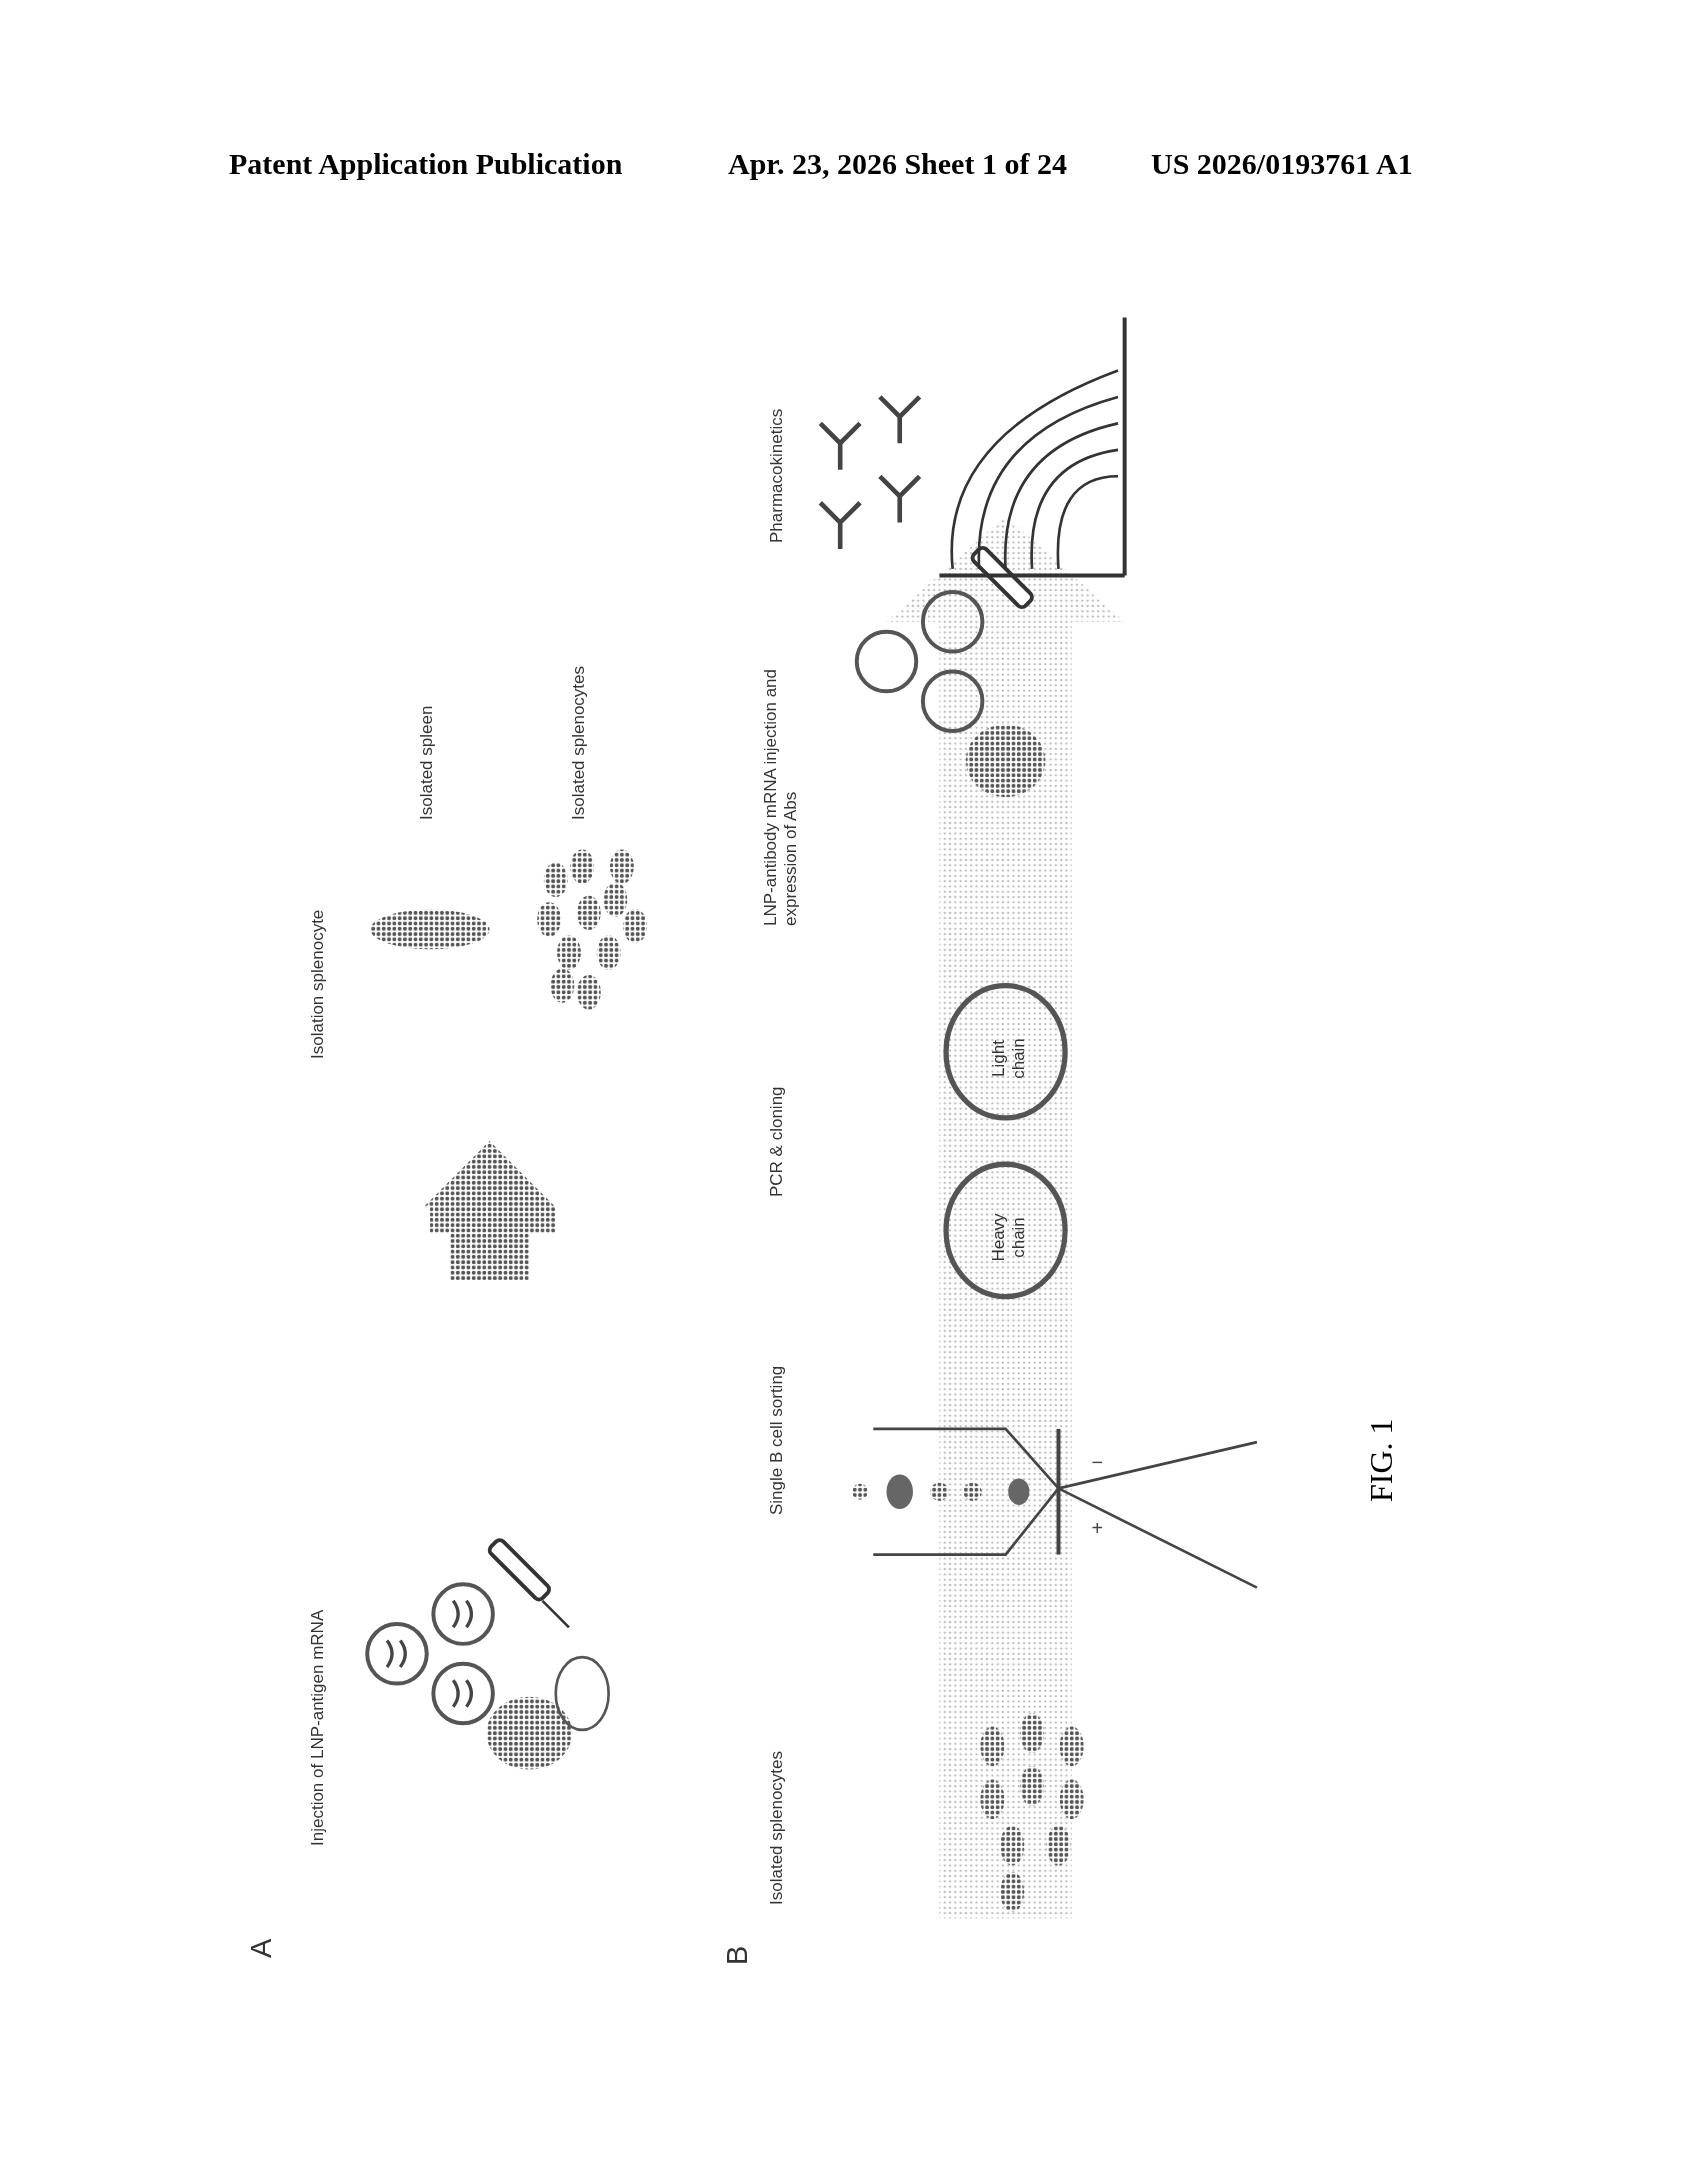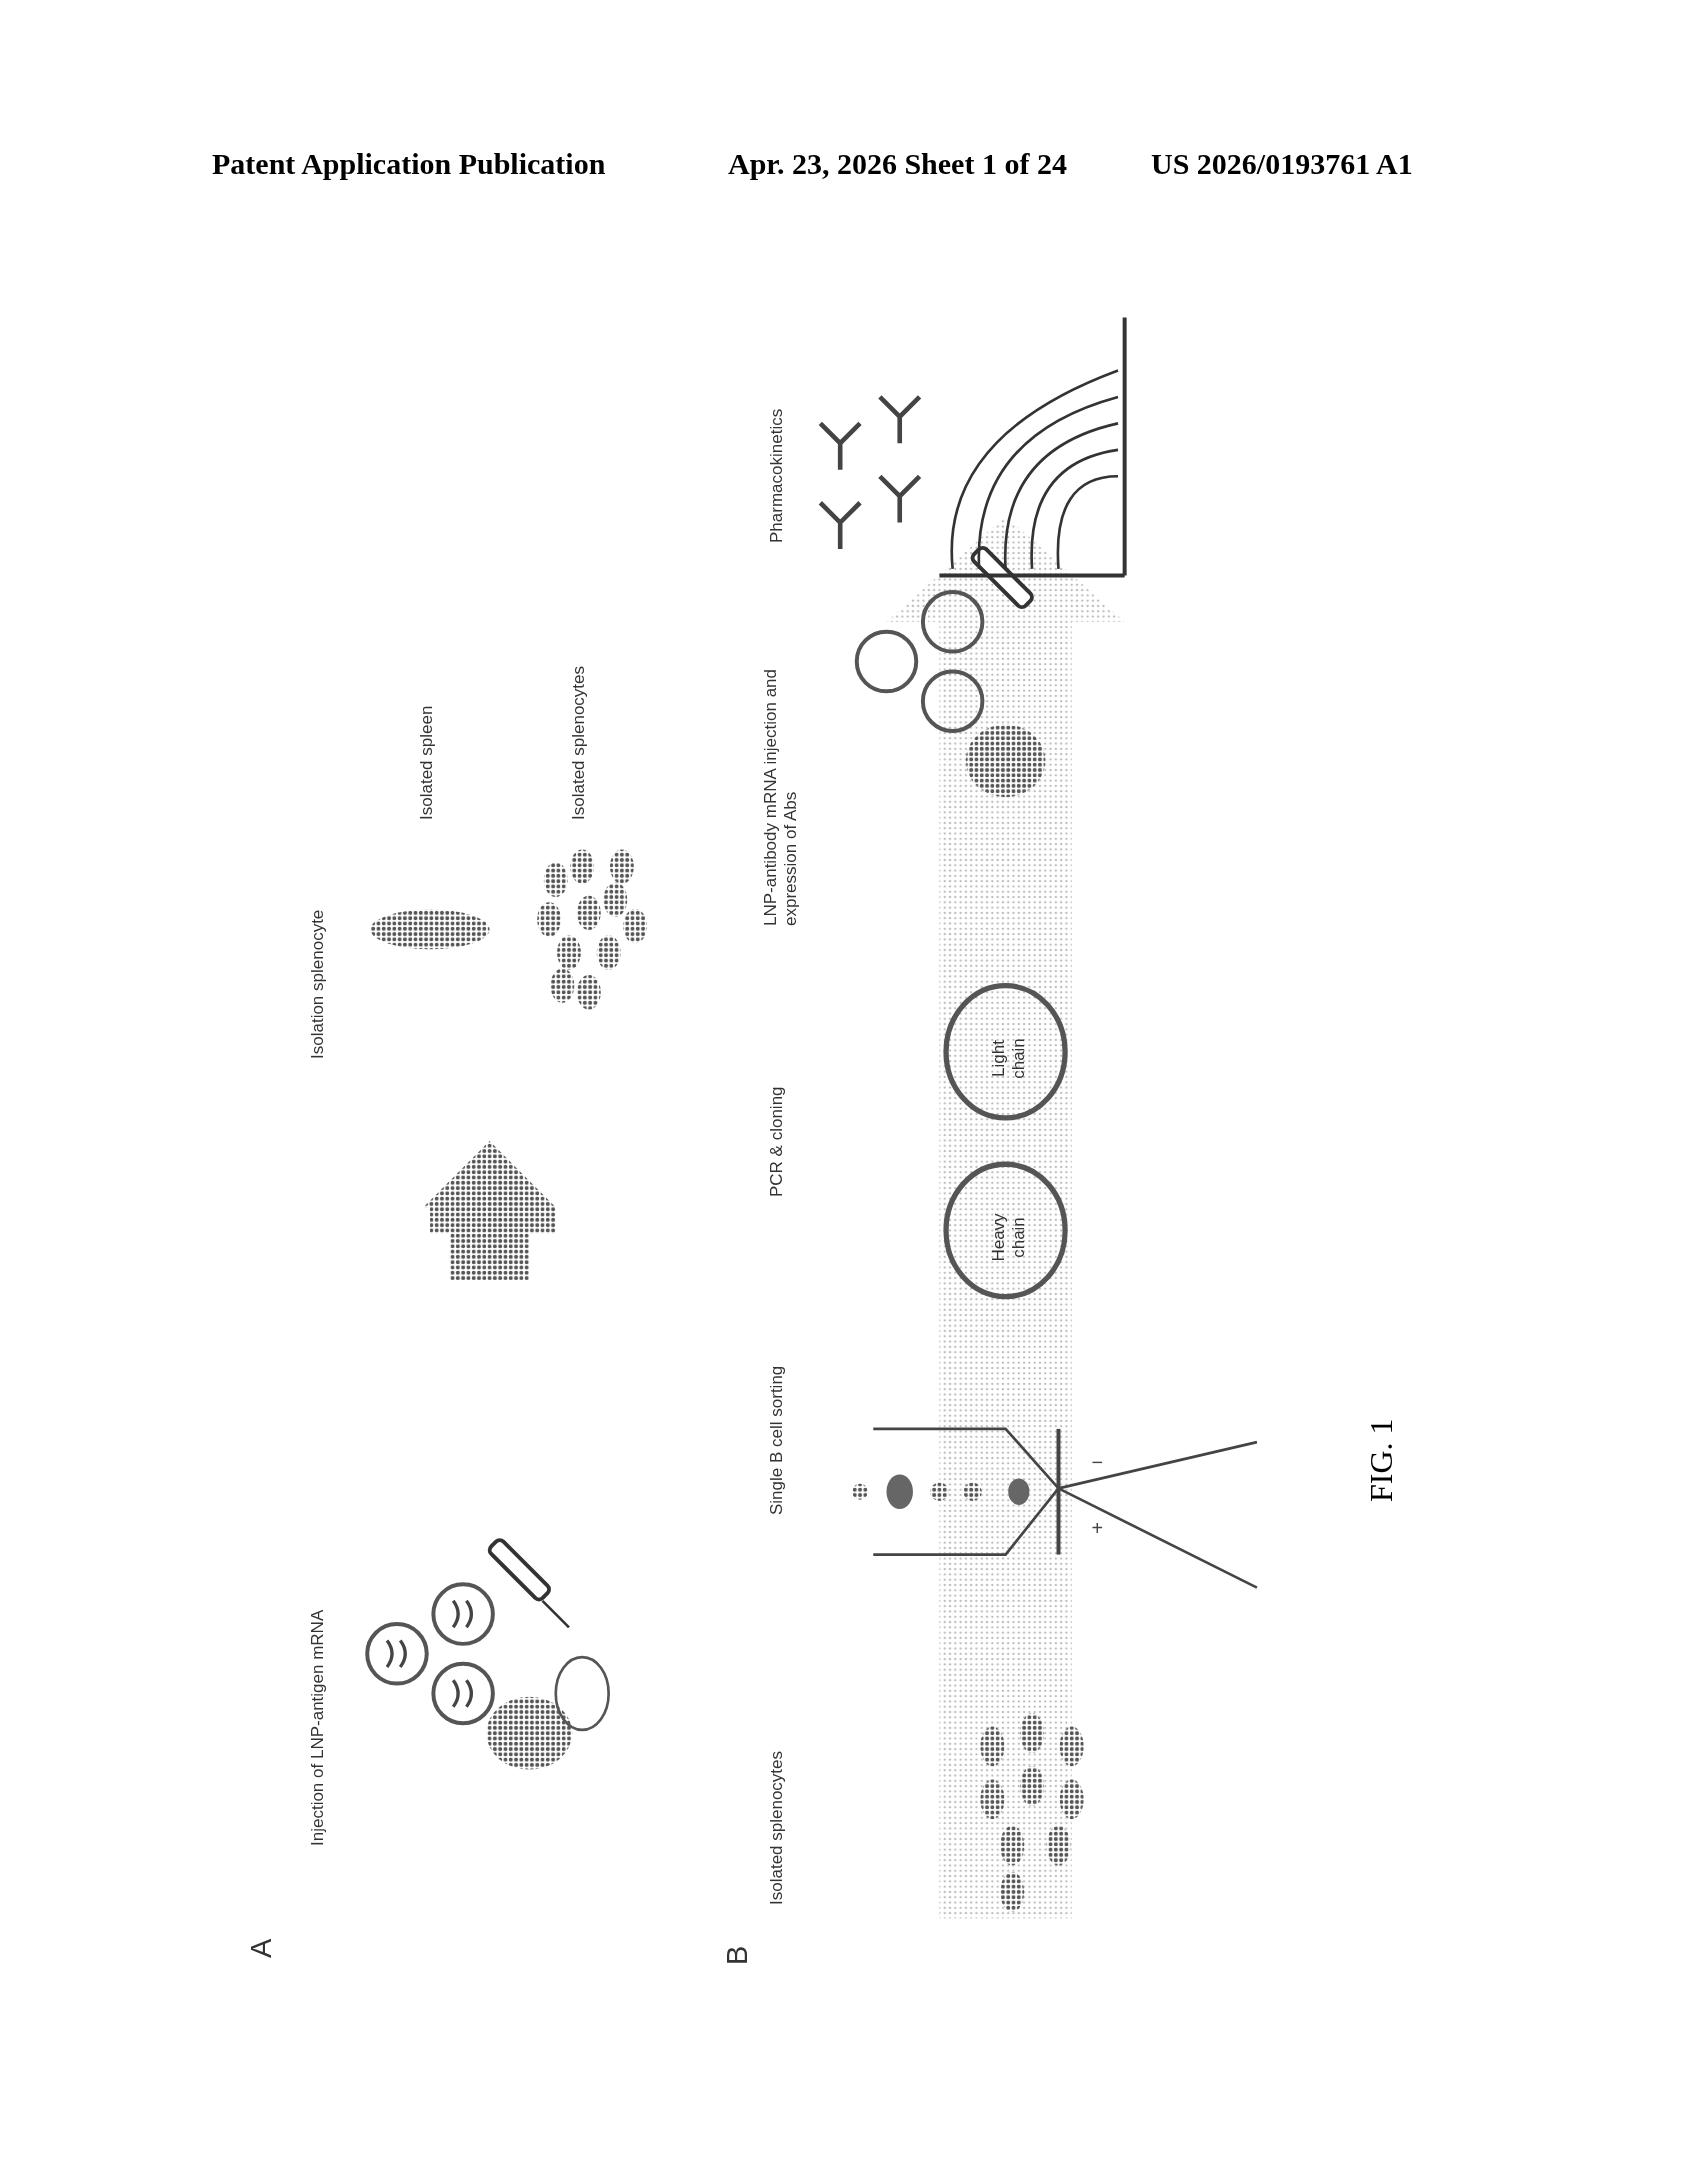--- a/index.html
+++ b/index.html
@@ -1,19 +1,19 @@
 <!DOCTYPE html>
 <html style="font-size:10.6px"><head>
 <meta charset="utf-8">
 <style>
   html,body{margin:0;padding:0;background:#fff;}
   body{width:1687px;height:2183px;position:relative;overflow:hidden;font-family:"Liberation Serif",serif;color:#000;}
   .header{position:absolute;top:147px;left:212px;width:1257px;height:40px;font-family:"Liberation Serif",serif;font-weight:bold;font-size:30px;}
   .header span{position:absolute;top:0;white-space:nowrap;}
-  .h-left{left:0;text-align:right;}
+  .h-left{left:17px;text-align:right;}
   .h-mid{left:516px;font-family:Liberation Serif, serif;}
   .h-right{left:939px;}
   .lbl{position:absolute;font-family:"Liberation Sans",sans-serif;font-size:17px;color:#333;white-space:nowrap;transform:rotate(-90deg);transform-origin:left top;}
   .panel-letter{position:absolute;font-family:"Liberation Sans",sans-serif;font-size:29px;color:#333;transform:rotate(-90deg);transform-origin:left top;}
   .figlabel{position:absolute;font-family:"Liberation Serif",serif;font-size:32px;transform:rotate(-90deg);transform-origin:left top;white-space:nowrap;}
   svg{position:absolute;left:0;top:0;}
 </style>
 </head>
 <body>
 

